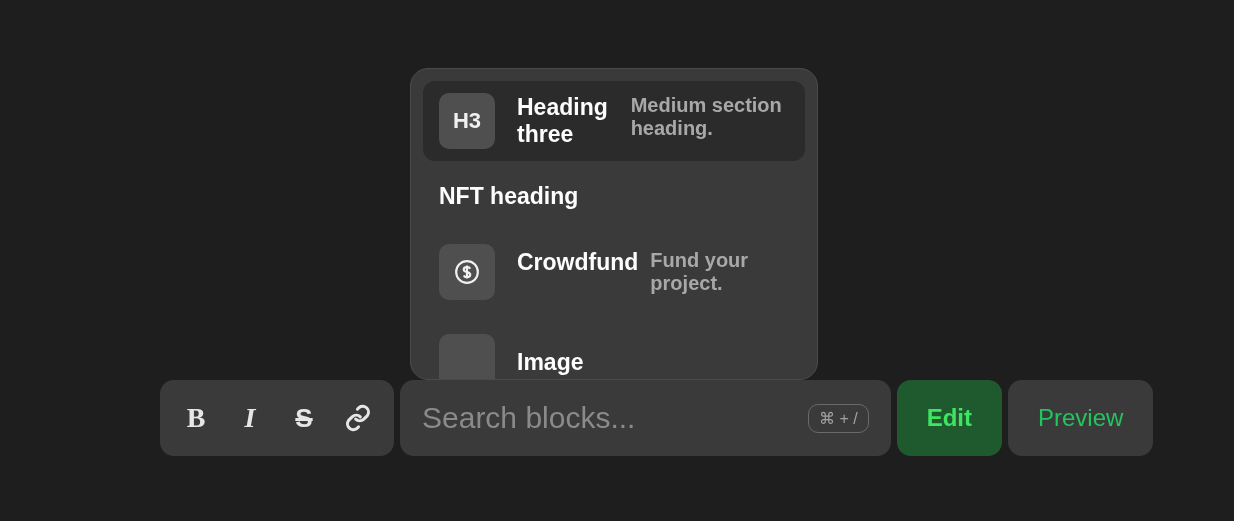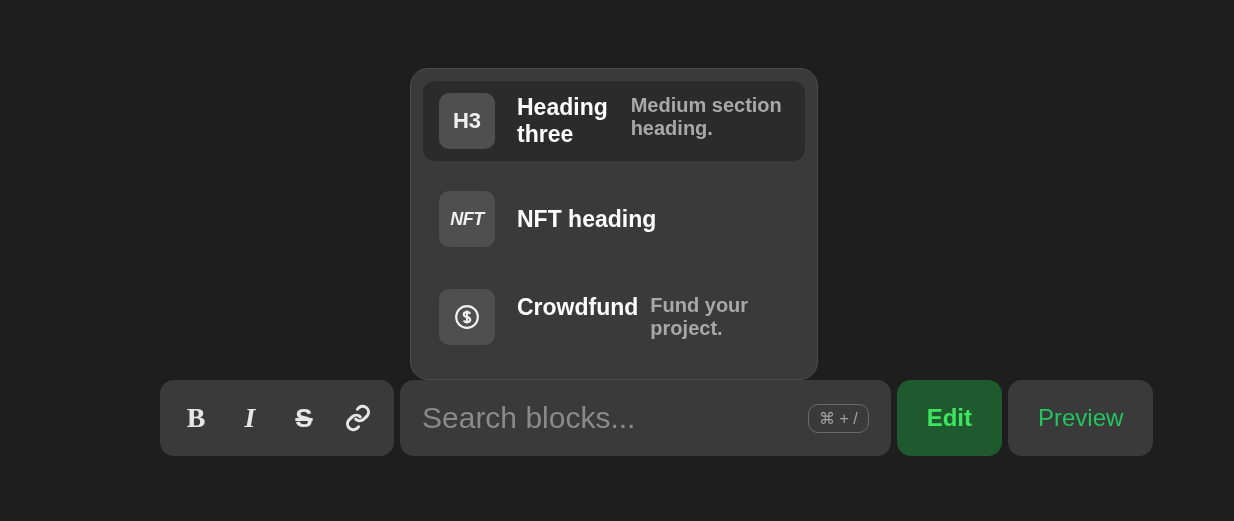--- a/index.html
+++ b/index.html
@@ -40,21 +40,21 @@
     border-radius: 18px;
     padding: 12px;
     overflow: hidden;
     z-index: 5;
   }
   .block-item {
     display: flex; align-items: center; gap: 22px;
     padding: 12px 16px;
     border-radius: 12px;
     cursor: pointer;
-    margin-bottom: 18px;
+    margin-bottom: 10px;
   }
   .block-item.active { background: #2b2b2b; }
   .block-icon {
     width: 56px; height: 56px;
     background: #4f4f4f;
     border-radius: 10px;
     display: flex; align-items: center; justify-content: center;
     color: #f0f0f0;
     font-weight: 700;
     flex: none;
@@ -143,21 +143,20 @@
 
     <div class="block-item active">
       <div class="block-icon h3">H3</div>
       <div class="block-text">
         <div class="block-title">Heading three</div>
         <div class="block-desc">Medium section heading.</div>
       </div>
     </div>
 
     <div class="block-item">
-      <div class="block-icon nft">NFT</div>
       <div class="block-text">
         <div class="block-title">NFT heading</div>
       </div>
     </div>
 
     <div class="block-item">
       <div class="block-icon">
         <svg width="26" height="26" viewBox="0 0 24 24" fill="none" stroke="#f0f0f0" stroke-width="2">
           <circle cx="12" cy="12" r="10"></circle>
           <path d="M12 6v12 M15 9a3 3 0 0 0-3-1.5c-1.7 0-3 .9-3 2.2 0 3.3 6 1.6 6 4.8 0 1.3-1.3 2.2-3 2.2a3 3 0 0 1-3-1.5"></path>

